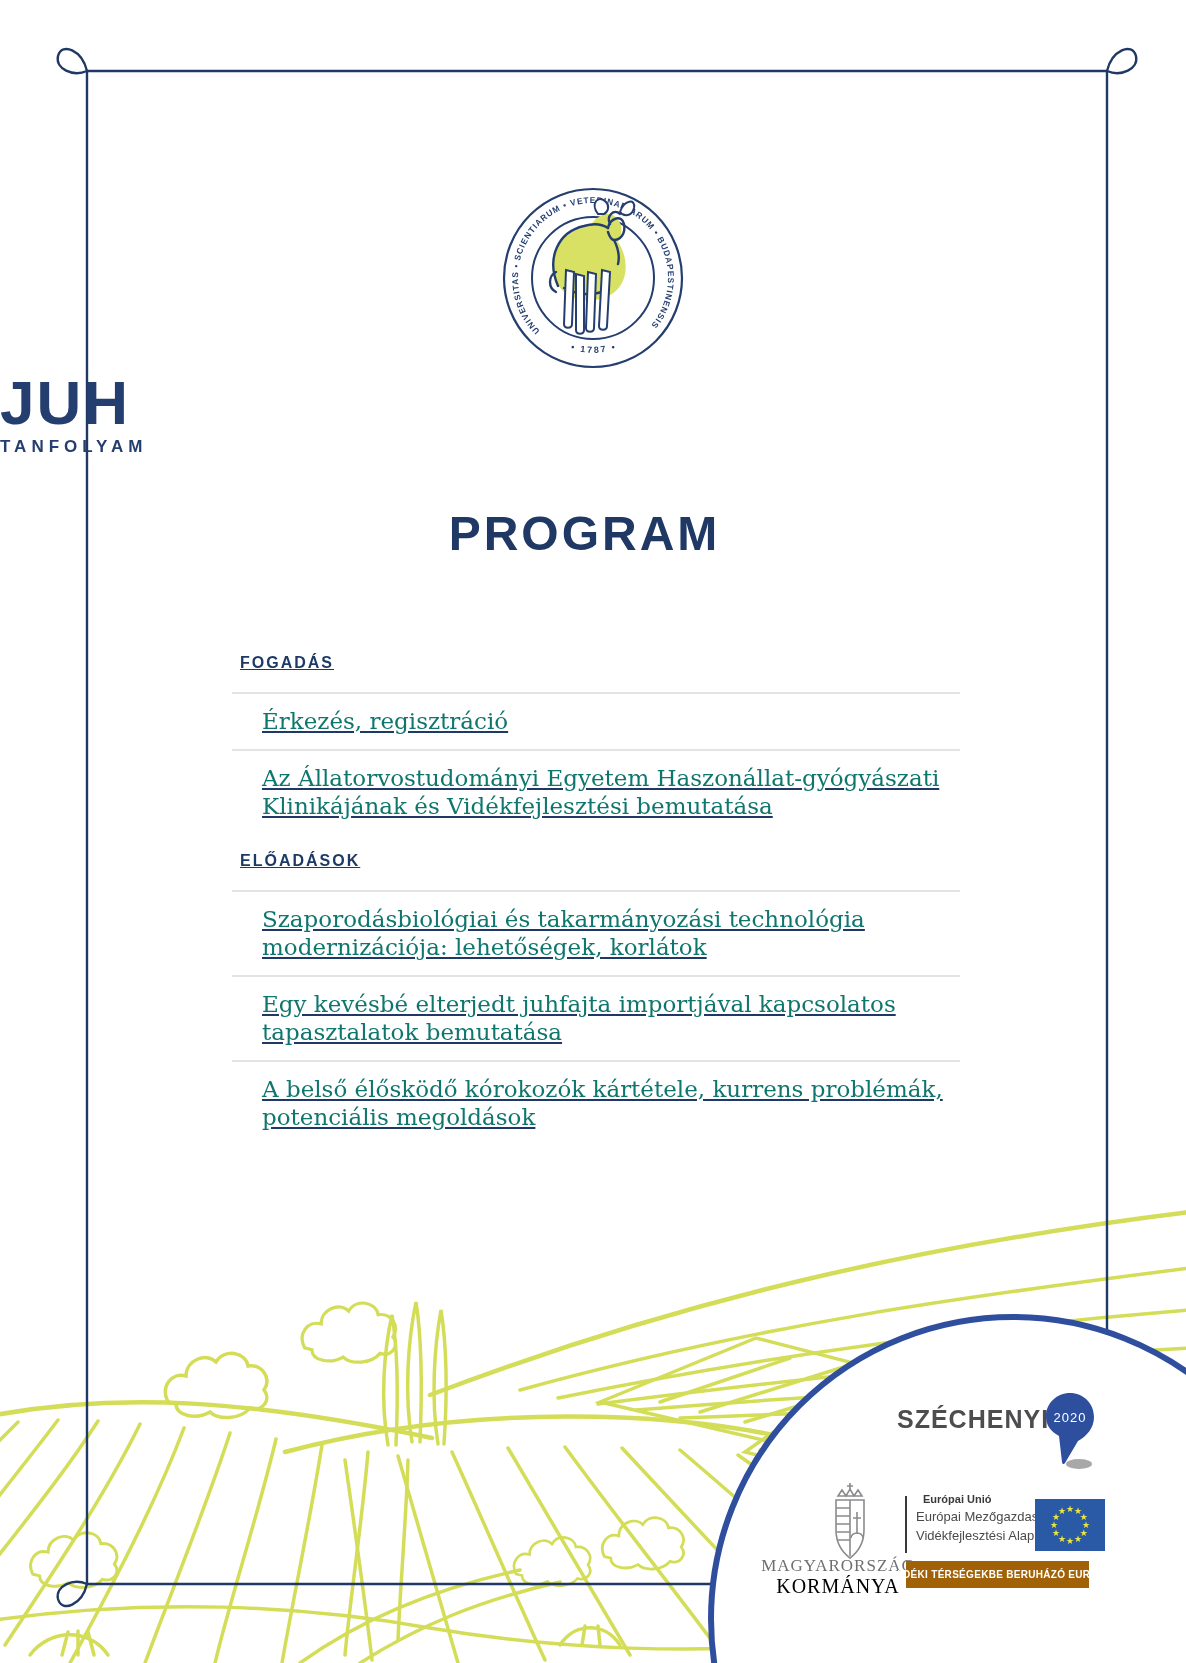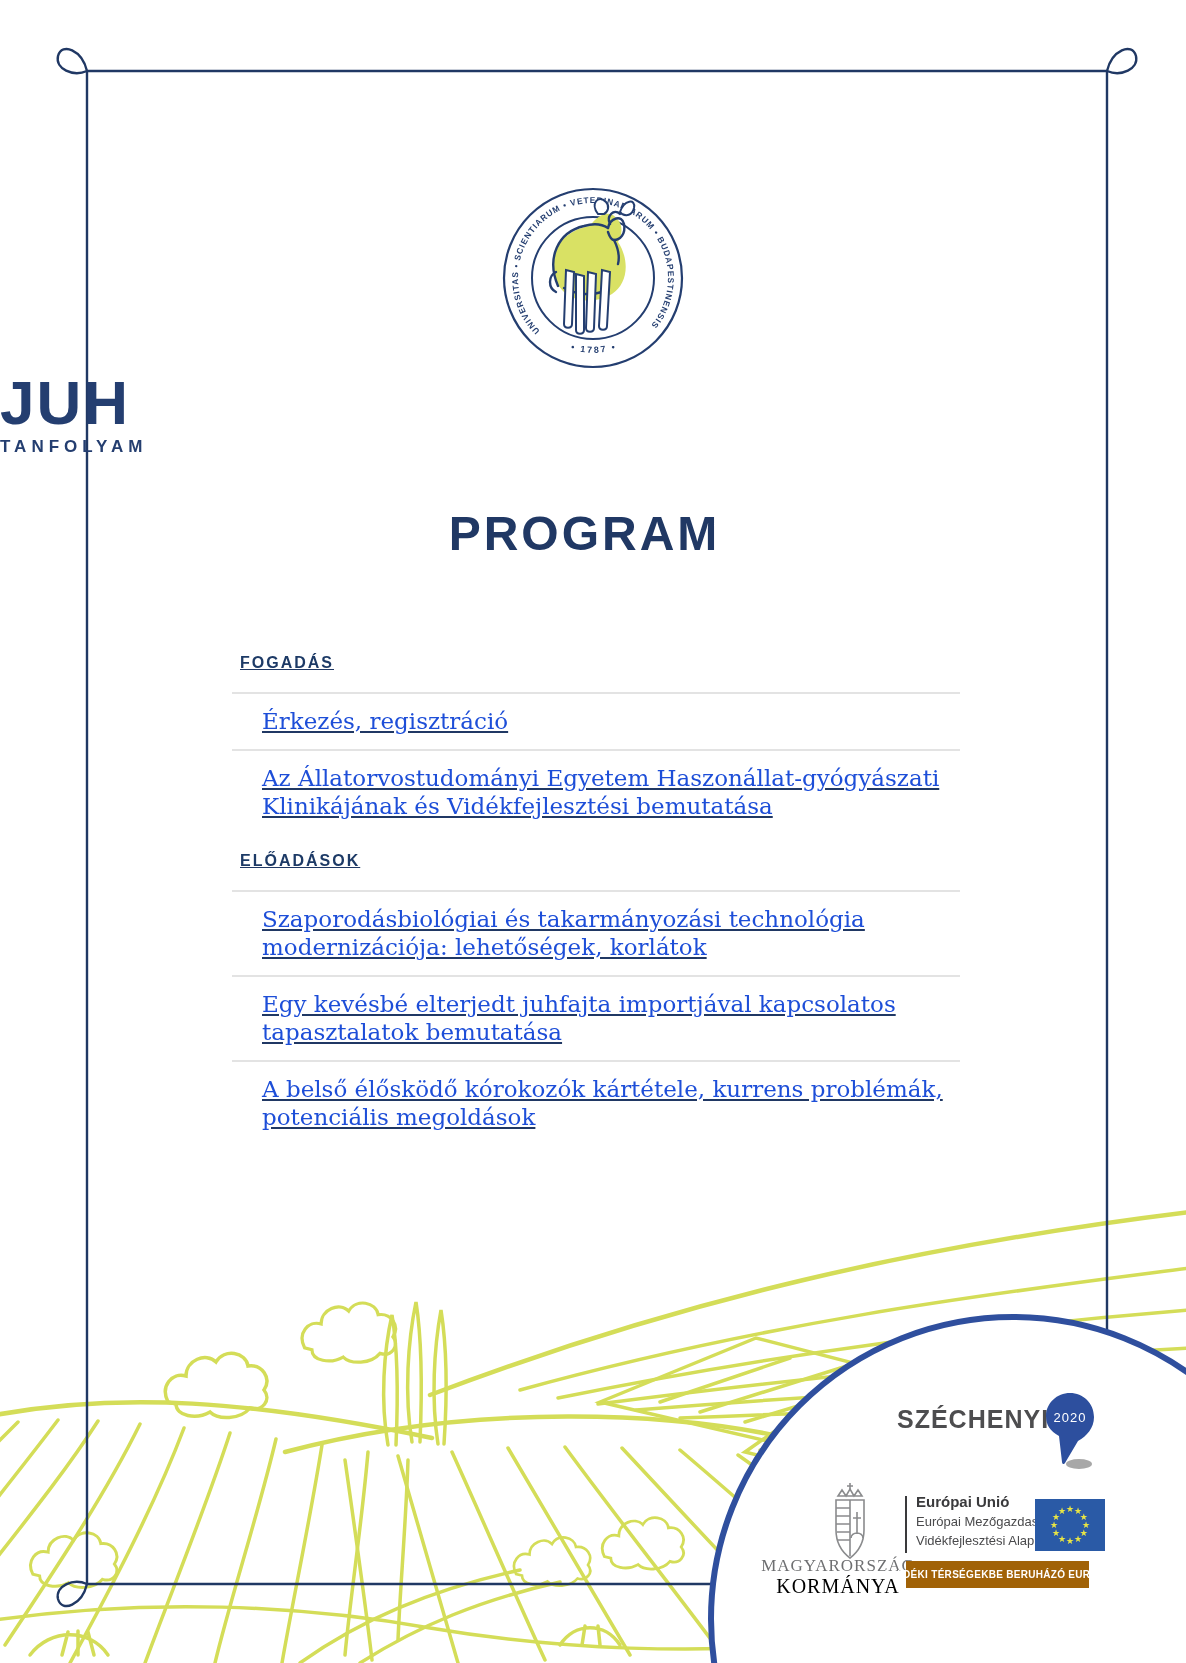--- a/index.html
+++ b/index.html
@@ -24,34 +24,34 @@
   .page-title{left:0;right:17px;top:506px;text-align:center;color:#203864;
               font-size:48px;font-weight:700;letter-spacing:3px;}
 
   
   .program{left:232px;top:648px;width:728px;color:#203864;text-decoration:underline;}
   .section-title{font-size:16px;font-weight:700;letter-spacing:2px;color:#1d3a66;
                  padding:6px 0 20px 8px;}
   .section-title.second{padding-top:18px;}
   .divider{height:0;border-top:2px solid #e3e3e3;}
   .item{padding:13px 0 14px 30px;font-family:"DejaVu Serif","Liberation Serif",serif;
-        font-size:23px;color:#1d4ed8;line-height:28px;}
+        font-size:23px;color:#0f766e;line-height:28px;}
   .item-line{white-space:nowrap;}
 
   
   .szechenyi-name{left:897px;top:1405px;font-size:25px;font-weight:700;letter-spacing:1px;color:#4d4d4f;}
   #pin{left:1044px;top:1392px;}
   .gov-text1{left:748px;top:1556px;width:180px;text-align:center;
              font-family:"Liberation Serif",serif;font-size:17px;letter-spacing:1px;color:#6e6f71;}
   .gov-text2{left:748px;top:1575px;width:180px;text-align:center;
              font-family:"Liberation Serif",serif;font-size:20px;letter-spacing:1px;color:#000000;}
   #gov-crest{left:820px;top:1482px;}
   .eu-sep{left:905px;top:1496px;width:2px;height:57px;background:#3a3a3c;}
   .eu-text{left:916px;top:1493px;color:#3a3a3c;}
-  .eu-title{font-size:15px;font-weight:700;margin:0 0 4px 0;}
+  .eu-title{font-size:11px;font-weight:700;margin:0 0 4px 7px;}
   .eu-line{font-size:13px;margin:0 0 4px 0;color:#4a4a4c;}
   #eu-flag{left:1035px;top:1499px;}
   .eu-banner{left:906px;top:1561px;width:183px;height:27px;background:#a16207;color:#ffffff;
              font-size:10px;font-weight:700;letter-spacing:.3px;display:flex;align-items:center;
              justify-content:center;white-space:nowrap;}
 </style>
 </head>
 <body>
 
 <div class="page">

